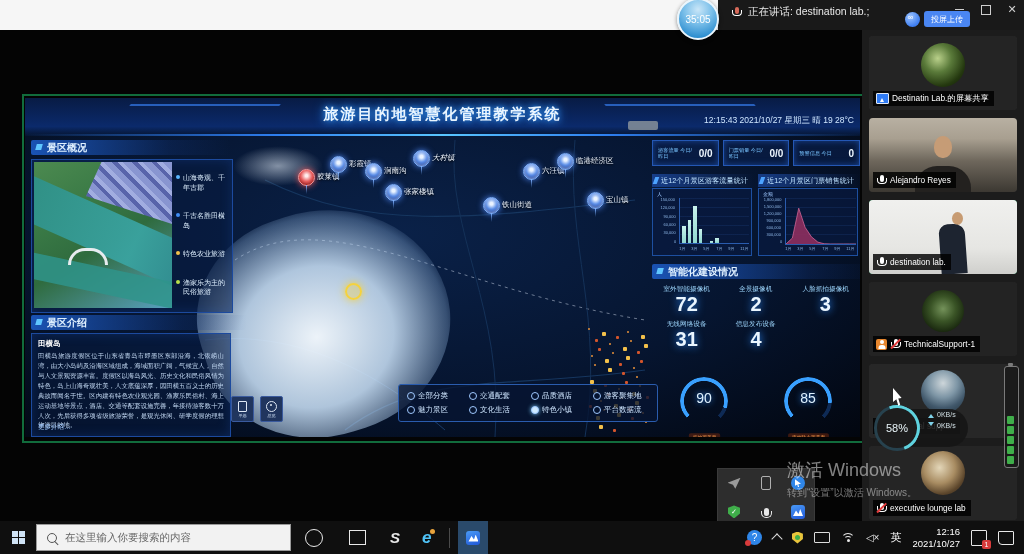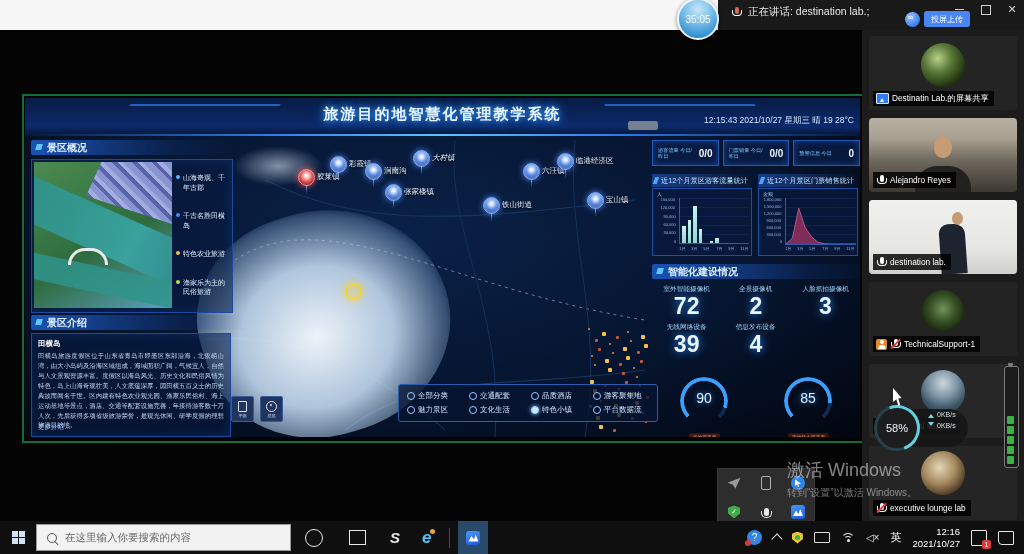--- a/index.html
+++ b/index.html
@@ -116,21 +116,21 @@
         background:repeating-linear-gradient(180deg,rgba(60,120,220,.12) 0 1px,transparent 1px 9px)}
   .bar{width:3.6px;background:linear-gradient(180deg,#c9f2ec,#8fd8d0)}
   .areaplot{position:absolute;left:26px;top:9px;width:70px;height:46px;border-left:1px solid #2a5cae;border-bottom:1px solid #2a5cae;
         background:repeating-linear-gradient(180deg,rgba(60,120,220,.12) 0 1px,transparent 1px 9px)}
   .xlabels{position:absolute;left:26px;top:57px;width:70px;display:flex;justify-content:space-between}
   .xlabels span{font-size:4.3px;color:#8fb8e8;transform:scale(.92)}
   .smart-h{position:absolute;left:0;top:124px;width:208px}
   .counters{position:absolute;left:0;top:144px;width:208px;display:grid;grid-template-columns:repeat(3,1fr);row-gap:4px}
   .counter{text-align:center}
   .counter .cl{font-size:7px;color:#9fd8ff;white-space:nowrap;transform:scale(.95)}
-  .counter .cv{font-size:23px;font-weight:bold;color:#eaf6ff;line-height:1.05;text-shadow:0 0 8px #2b8cff}
+  .counter .cv{font-size:20px;font-weight:bold;color:#eaf6ff;line-height:1.05;text-shadow:0 0 8px #2b8cff}
   .gauges{position:absolute;left:0;top:237px;width:208px;display:flex;justify-content:space-around}
   .gauge{width:54px;text-align:center;position:relative}
   .gring{width:48px;height:48px;margin:0 auto;border-radius:50%;position:relative;
          -webkit-mask:radial-gradient(circle,transparent 58%,#000 60%);mask:radial-gradient(circle,transparent 58%,#000 60%)}
   .gnum{position:absolute;left:0;top:13px;width:54px;text-align:center;font-size:14px;color:#dff2ff;text-shadow:0 0 6px #2b8cff}
   .glabel{display:inline-block;margin-top:1px;font-size:5px;color:#ffa04d;background:rgba(150,50,10,.4);border-radius:2px;padding:1px 4px;white-space:nowrap;transform:scale(.95)}
   
   .share-bottom-label{position:absolute;left:0;top:505px;height:16px;background:#000;display:flex;align-items:center;gap:4px;padding:0 8px 0 4px;z-index:12}
   .share-bottom-label span{color:#fff;font-size:10px;white-space:nowrap}
   .scrico{width:11px;height:9px;border:1px solid #dfe8f5;background:#2f7bf5;border-radius:1px;position:relative;flex:0 0 11px}
@@ -528,21 +528,21 @@
           <div class="counter">
             <div class="cl">全景摄像机</div>
             <div class="cv">2</div>
           </div>
           <div class="counter">
             <div class="cl">人脸抓拍摄像机</div>
             <div class="cv">3</div>
           </div>
           <div class="counter">
             <div class="cl">无线网络设备</div>
-            <div class="cv">39</div>
+            <div class="cv">31</div>
           </div>
           <div class="counter">
             <div class="cl">信息发布设备</div>
             <div class="cv">4</div>
           </div>
         </div>
       <div class="gauges" id="gauges">
           <div class="gauge"><div class="gring" style="background: conic-gradient(from 225deg, rgb(57, 160, 255) 0deg, rgb(57, 160, 255) 243deg, rgb(14, 42, 85) 243deg, rgb(14, 42, 85) 270deg, rgba(0, 0, 0, 0) 270deg, rgba(0, 0, 0, 0) 360deg);"></div><div class="gnum">90</div><div class="glabel">监控覆盖率</div></div>
           <div class="gauge"><div class="gring" style="background: conic-gradient(from 225deg, rgb(57, 160, 255) 0deg, rgb(57, 160, 255) 229.5deg, rgb(14, 42, 85) 229.5deg, rgb(14, 42, 85) 270deg, rgba(0, 0, 0, 0) 270deg, rgba(0, 0, 0, 0) 360deg);"></div><div class="gnum">85</div><div class="glabel">森林防火覆盖率</div></div>
         </div>

